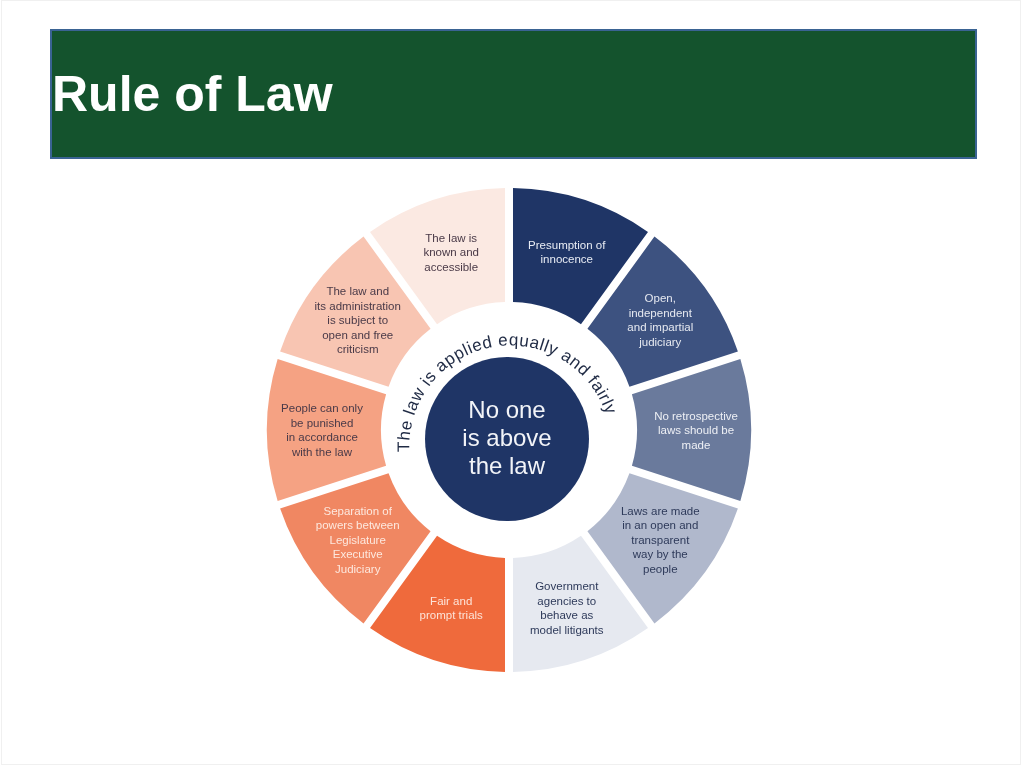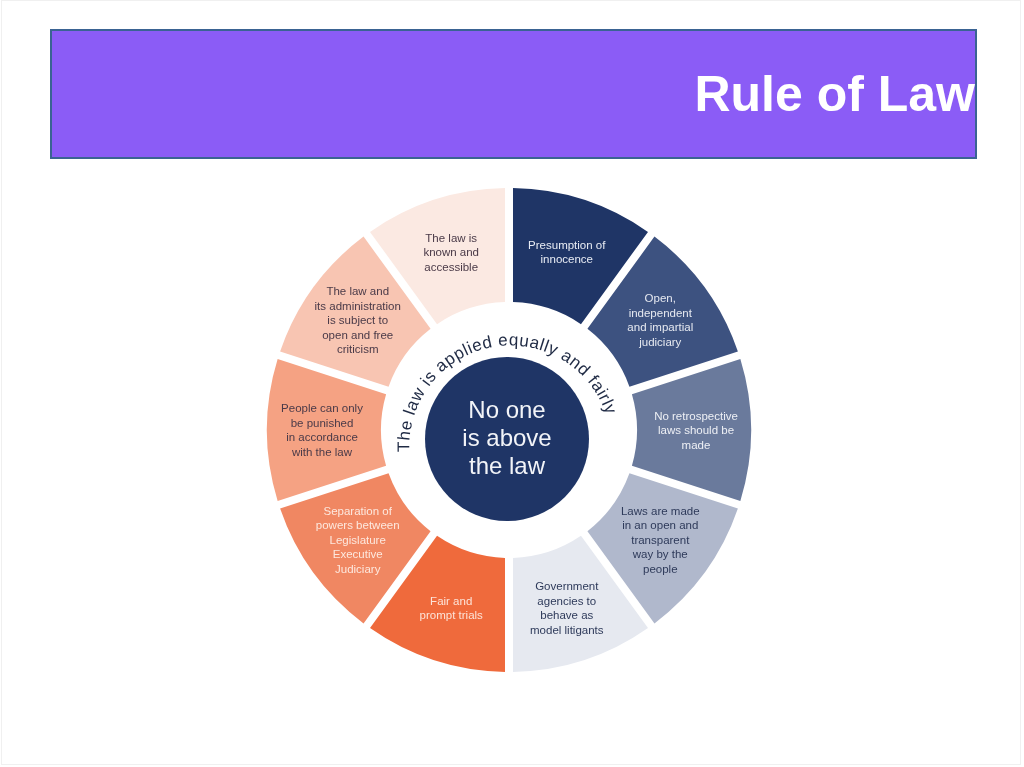--- a/index.html
+++ b/index.html
@@ -1,21 +1,21 @@
 <!DOCTYPE html>
 <html><head>
 <meta charset="utf-8">
 <style>
   html, body { margin: 0; padding: 0; background: #ffffff; }
   body { width: 1024px; height: 767px; position: relative; overflow: hidden; font-family: "Liberation Sans", sans-serif; }
   .slide-frame { position: absolute; left: 1px; top: 0; width: 1020px; height: 765px; border: 1px solid #f0f0f0; box-sizing: border-box; }
   .title-bar {
     position: absolute; left: 48px; top: 28px; width: 927px; height: 130px;
-    background: #8b5cf6; border: 2px solid #3a6393; box-sizing: border-box;
-    display: flex; align-items: center; justify-content: flex-end;
+    background: #14532d; border: 2px solid #3a6393; box-sizing: border-box;
+    display: flex; align-items: center; justify-content: flex-start;
   }
   .title-text { color: #ffffff; font-size: 50px; font-weight: bold; font-family: "Liberation Sans", sans-serif; letter-spacing: 0px; }
   .wheel { position: absolute; left: 0; top: 0; }
   .seg-label { font-family: "Liberation Sans", sans-serif; font-size: 11.5px; }
 </style>
 </head>
 <body>
 
 <div class="slide-frame">
   <div class="title-bar">

